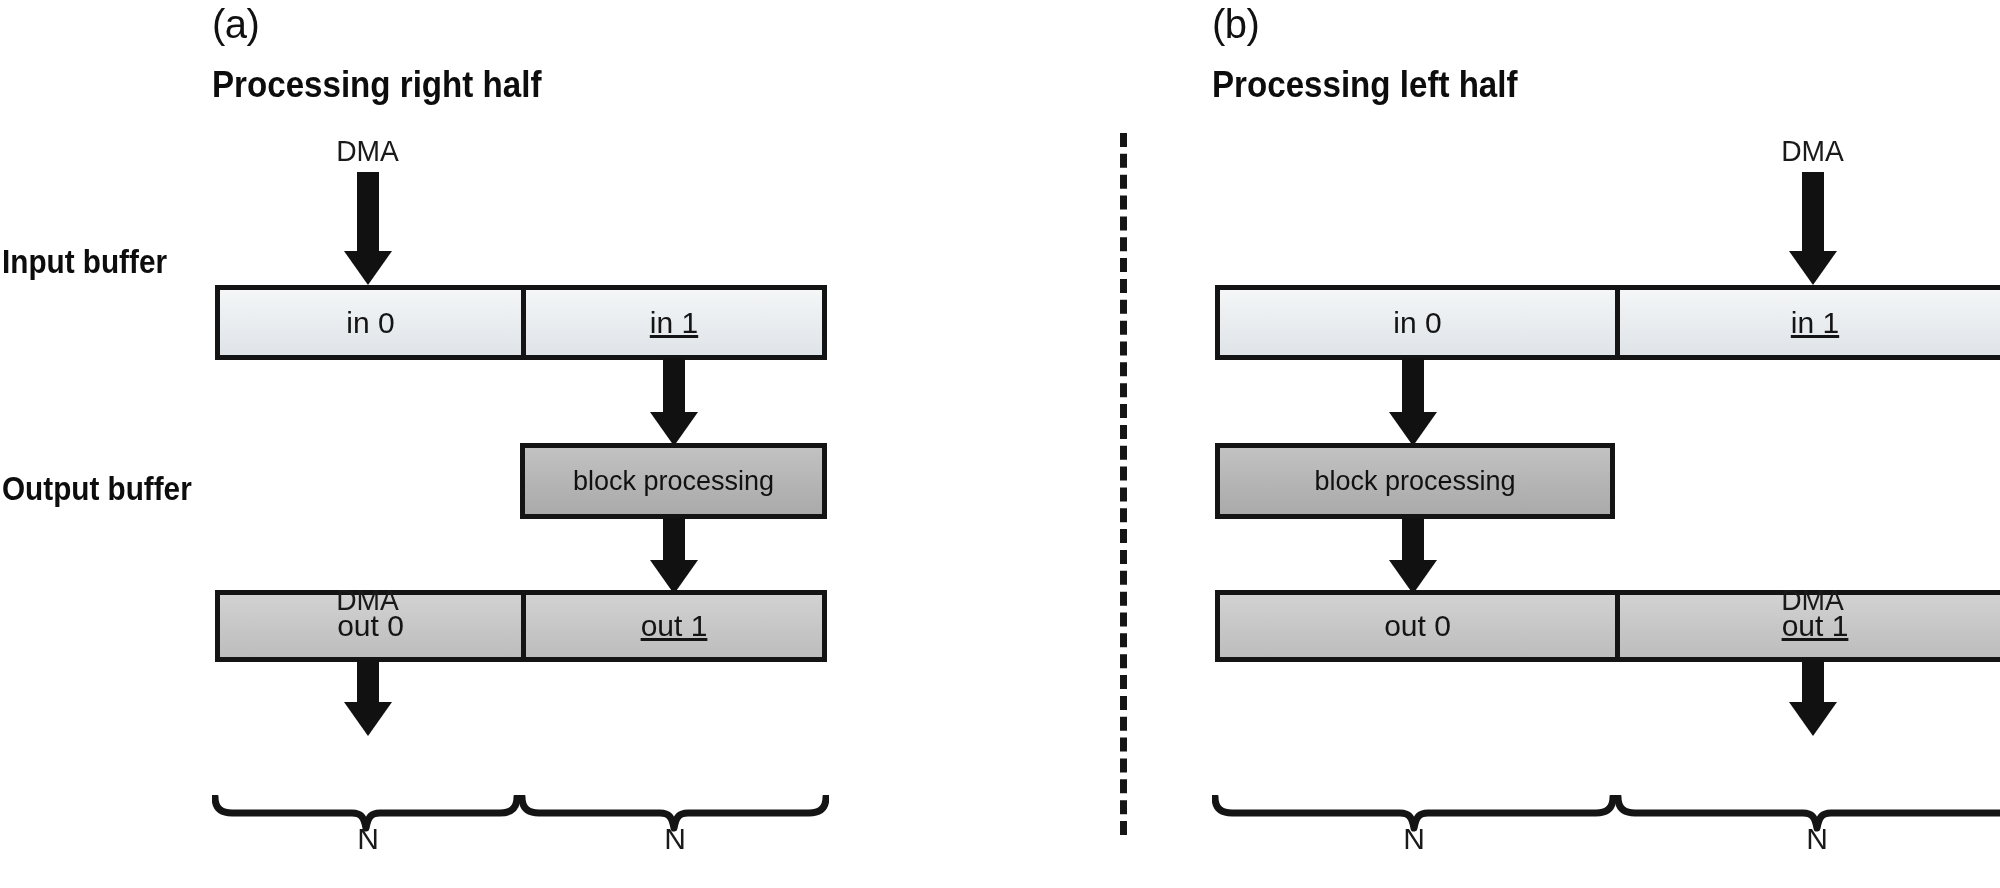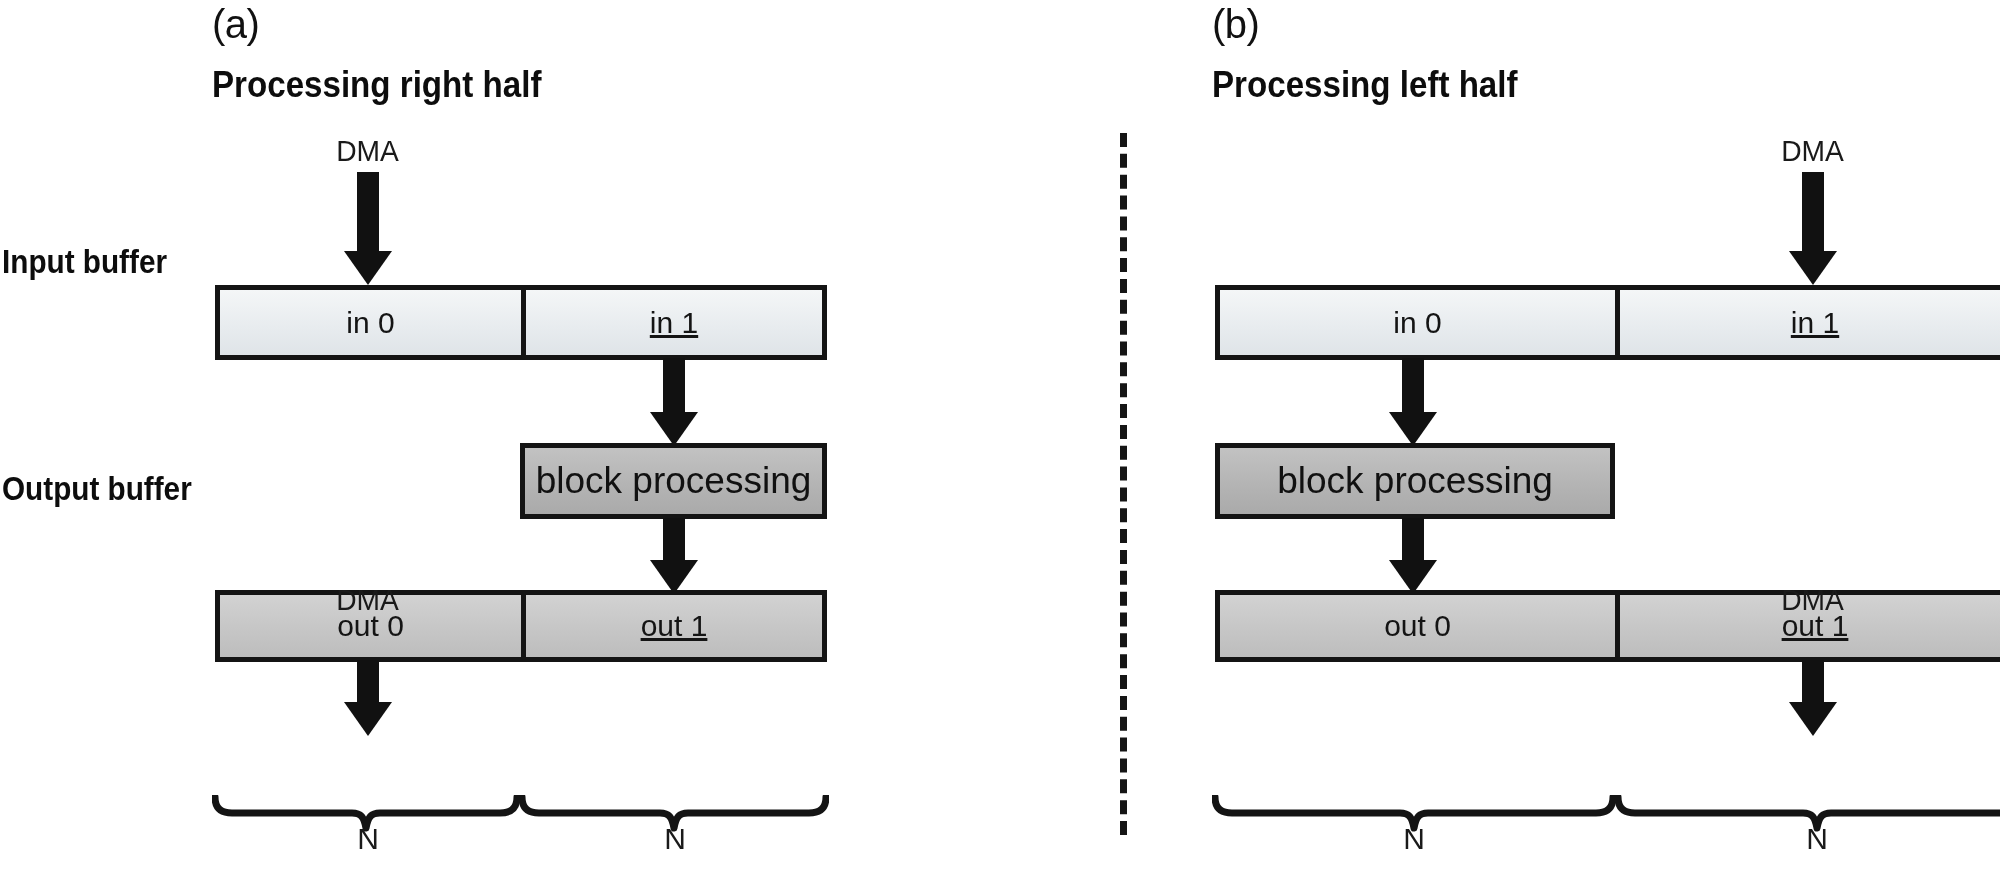--- a/index.html
+++ b/index.html
@@ -88,21 +88,21 @@
 
   
   .proc-box {
     position: absolute;
     border: 5px solid #141414;
     box-sizing: border-box;
     background: linear-gradient(180deg,#c2c2c2 0%,#b4b4b4 55%,#aaaaaa 100%);
     display: flex;
     align-items: center;
     justify-content: center;
-    font-size: 37px;
+    font-size: 27px;
     color: #111;
     white-space: nowrap;
   }
 
   
   .arrow { position: absolute; }
   .arrow .shaft {
     position: absolute;
     left: 50%;
     transform: translateX(-50%);

